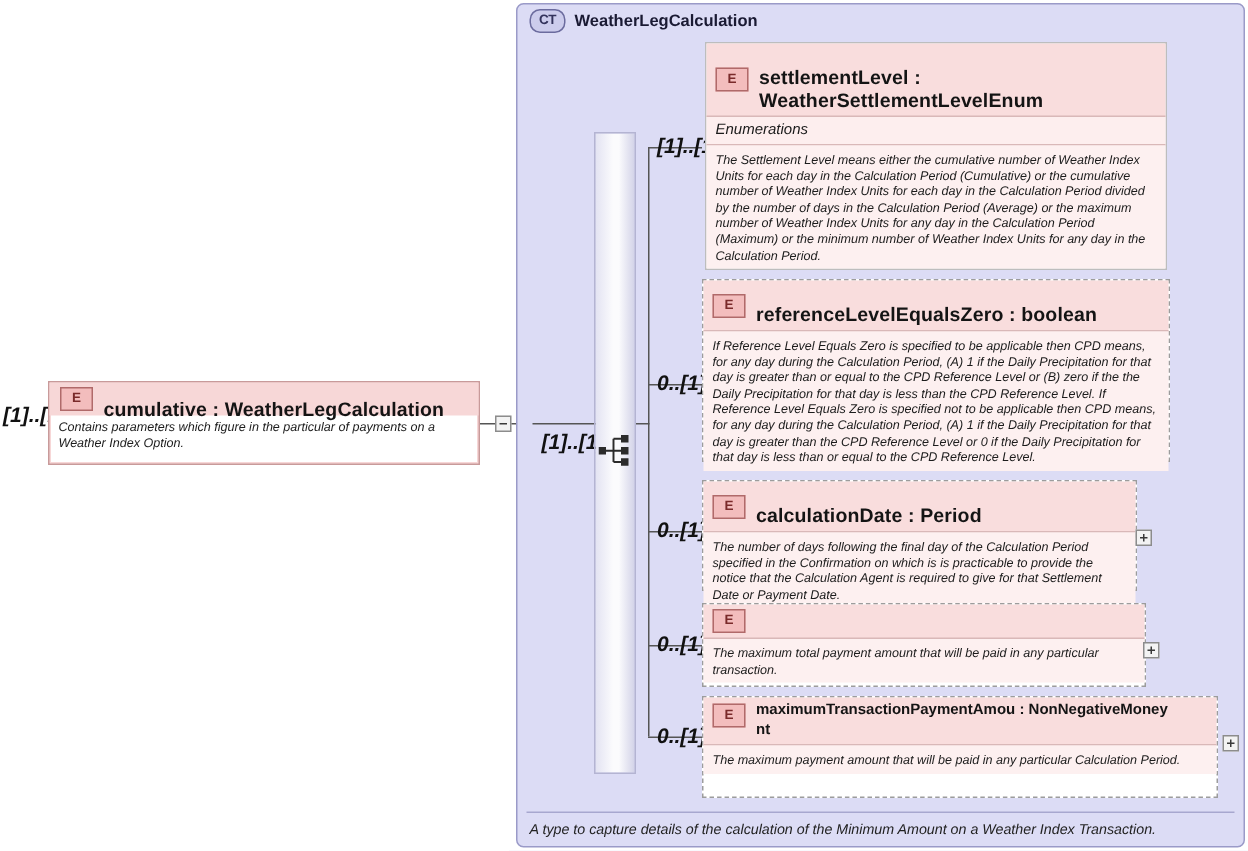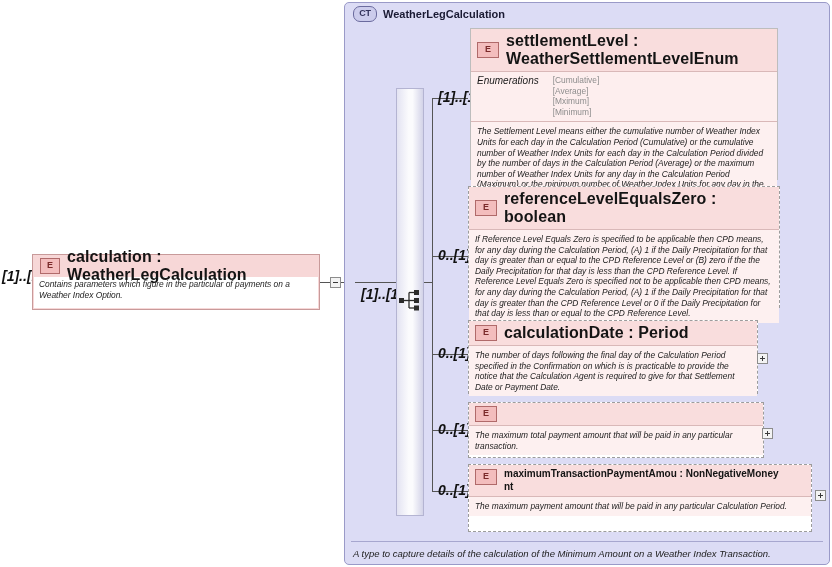--- a/index.html
+++ b/index.html
@@ -106,24 +106,25 @@
     height: 14px;
     border: 1px solid #b06a6a;
     background: #f3bdbd;
     color: #7a2a2a;
     font-size: 9px;
     font-weight: bold;
     text-align: center;
     line-height: 13px;
   }
   .elem-title {
-    font-size: 16px;
+    font-size: 13px;
     font-weight: bold;
     color: #141414;
     letter-spacing: 0.1px;
+    margin-top: 12px;
   }
   .desc {
     font-size: 8.4px;
     font-style: italic;
     color: #1c1c1c;
     line-height: 10.6px;
   }
 
   .card-label {
     position: absolute;
@@ -247,21 +248,21 @@
 </head>
 <body>
 
 <div id="canvas">
 
   <div class="card-label" style="left:2px; top:268px;">[1]..[1]</div>
 
   <div class="ref-box">
     <div class="ref-head">
       <div class="e-badge">E</div>
-      <div class="elem-title">calculation : WeatherLegCalculation</div>
+      <div class="elem-title">cumulative : WeatherLegCalculation</div>
     </div>
     <div class="ref-body">
       <div class="desc">Contains parameters which figure in the particular of payments on a Weather Index Option.</div>
     </div>
   </div>
 
   <div class="line-h" style="left:320px; top:282px; width:10px;"></div>
   <div class="expander" style="left:330px; top:277px;"></div>
   <div class="line-h" style="left:341px; top:282px; width:14px;"></div>
 
@@ -305,24 +306,20 @@
   <div class="card-label" style="left:438px; top:421px;">0..[1]</div>
   <div class="card-label" style="left:438px; top:482px;">0..[1]</div>
 
   <div class="block solid" style="left:470px; top:28px; width:308px; height:152px;">
     <div class="block-head">
       <div class="e-badge">E</div>
       <div class="elem-title">settlementLevel : WeatherSettlementLevelEnum</div>
     </div>
     <div class="enum-row">
       <div class="enum-label">Enumerations</div>
-      <div class="enum-values" style="white-space:pre;">[Cumulative]
-[Average]
-[Mximum]
-[Minimum]</div>
     </div>
     <div class="block-body">
       <div class="desc">The Settlement Level means either the cumulative number of Weather Index Units for each day in the Calculation Period (Cumulative) or the cumulative number of Weather Index Units for each day in the Calculation Period divided by the number of days in the Calculation Period (Average) or the maximum number of Weather Index Units for any day in the Calculation Period (Maximum) or the minimum number of Weather Index Units for any day in the Calculation Period.</div>
     </div>
   </div>
 
   <div class="block dashed" style="left:468px; top:186px; width:312px; height:122px;">
     <div class="block-head">
       <div class="e-badge">E</div>
       <div class="elem-title">referenceLevelEqualsZero : boolean</div>

